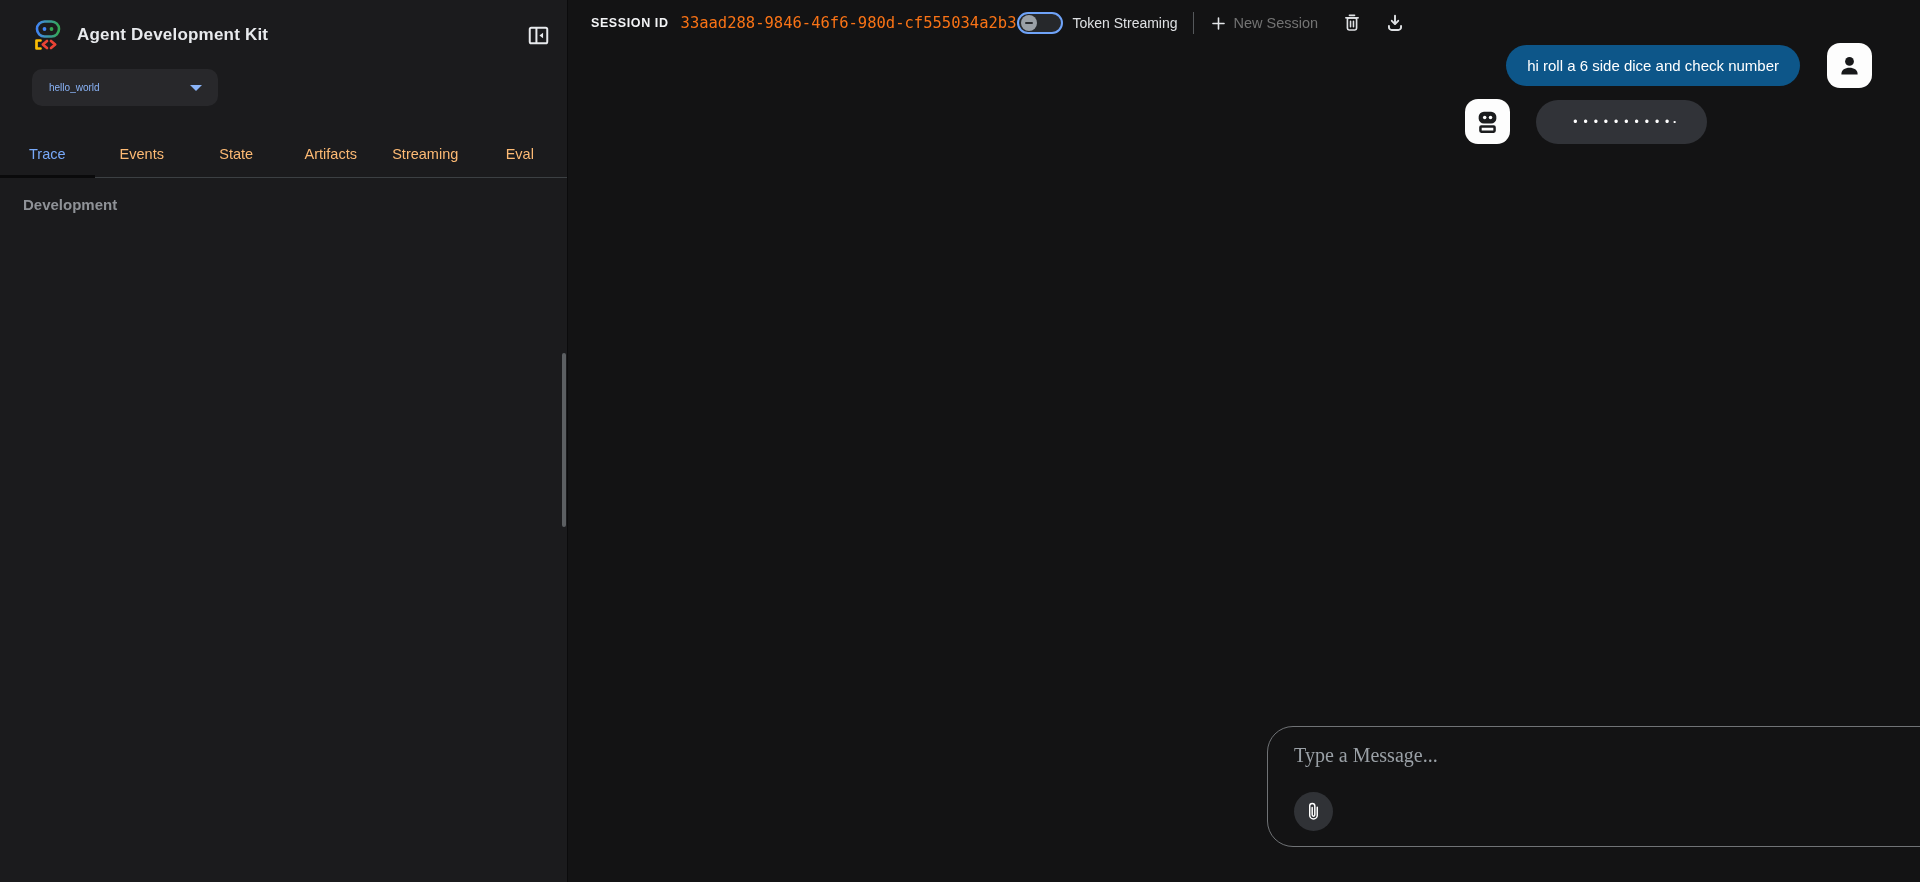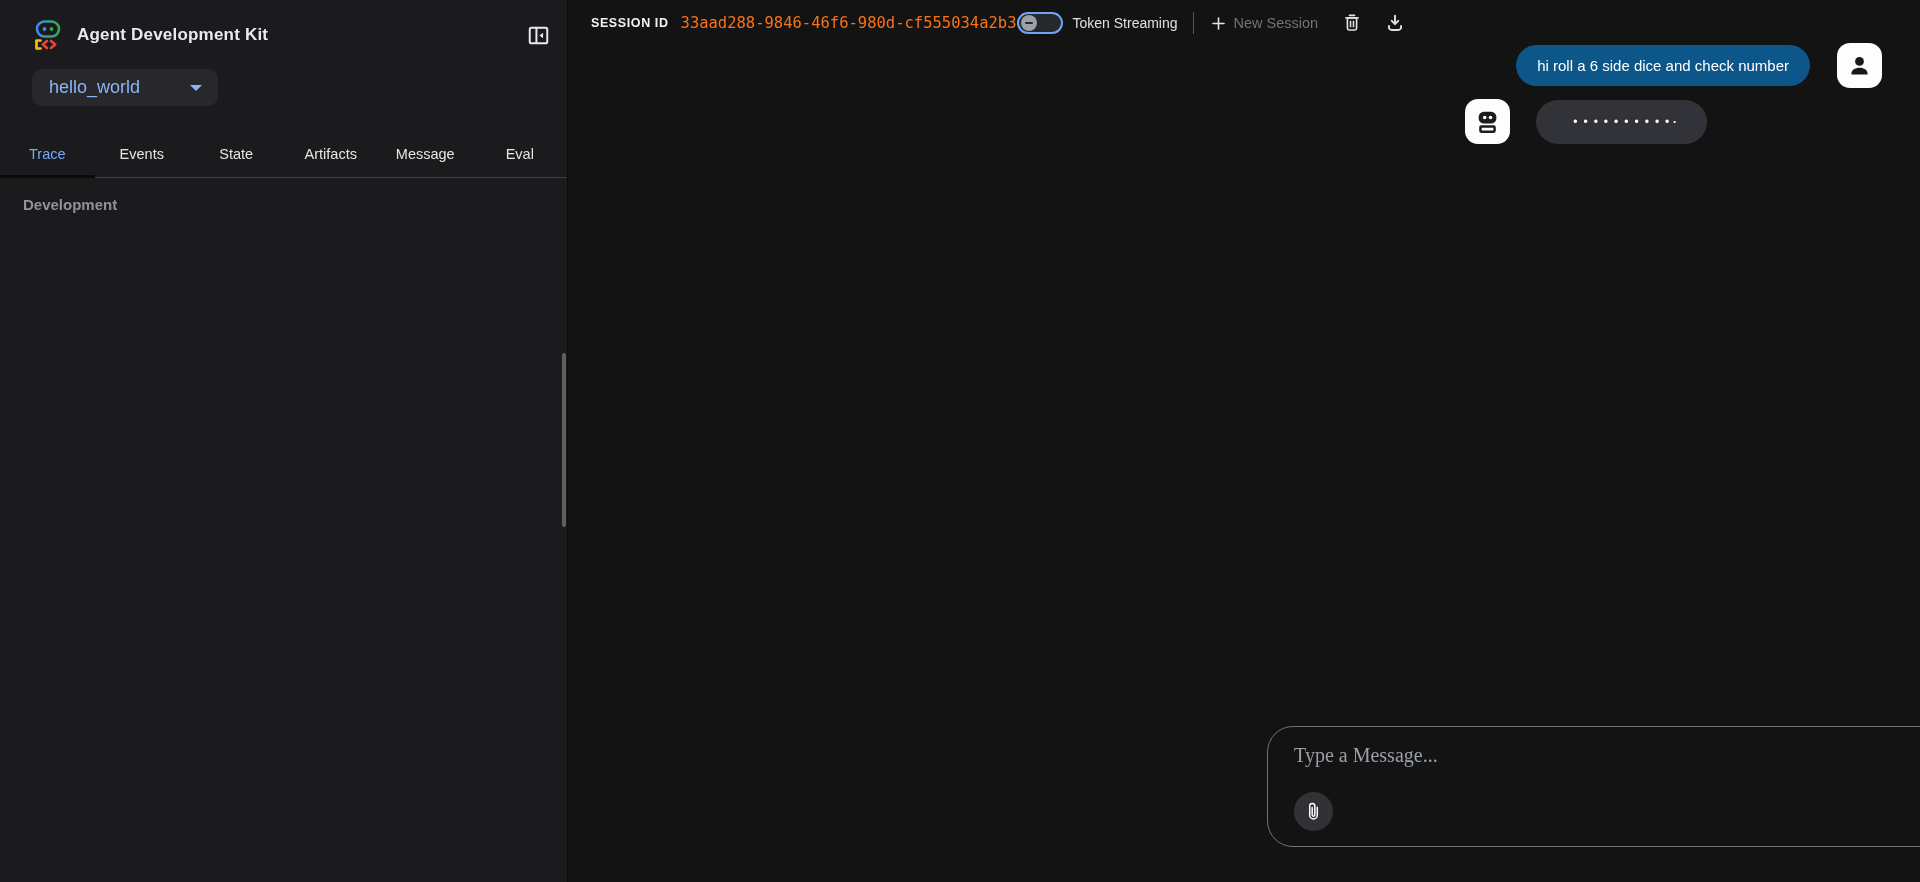--- a/index.html
+++ b/index.html
@@ -11,26 +11,26 @@
   .sidebar { width:568px; height:100%; background:#1b1b1d; position:relative;
              border-right:1px solid #0b0b0c; flex:none; }
   .sb-header { display:flex; align-items:center; margin:16px 14px 0 32px; height:38px;text-align:center; }
   .adk-logo { width:31px; height:32px; margin-right:14px; flex:none; }
   .app-title { font-size:17px; font-weight:700; color:#e8eaed; letter-spacing:.2px; white-space:nowrap; }
   .panel-toggle { margin-left:auto; width:30px; height:30px; display:flex; align-items:center;
                   justify-content:center; cursor:pointer; background:none; border:none; }
   .agent-select { margin:15px 0 0 32px; width:186px; height:37px; background:#28282b;
                   border-radius:10px; display:flex; align-items:center; padding:0 16px 0 17px;
                   cursor:pointer; }
-  .agent-select .val { font-size:18px; color:#8ab4f8; }
+  .agent-select .val { font-size:10px; color:#8ab4f8; }
   .caret { margin-left:auto; width:0; height:0; border-left:6px solid transparent;
            border-right:6px solid transparent; border-top:6px solid #8ab4f8; }
   .tabs { margin-top:25px; height:47px; display:flex; border-bottom:1px solid #3c4043; }
   .tab { flex:1; display:flex; align-items:center; justify-content:center; font-size:14.5px;
-         color:#e5e5e5; position:relative; cursor:pointer; }
+         color:#fdba74; position:relative; cursor:pointer; }
   .tab.active { color:#78a9f9; }
   .tab.active::after { content:""; position:absolute; left:0; right:0; bottom:-1px; height:3px;
                        background:#0a0a0b; }
   .invocations { margin:18px 0 0 23px; font-size:15px; font-weight:700; color:#8f9297; }
   .sb-scrollthumb { position:absolute; right:1px; top:353px; width:4px; height:174px;
                     background:#5c5f62; border-radius:2px; }
 
   
   .main { flex:1; position:relative; background:#131314; display:flex; flex-direction:row; }
   .topbar { height:46px; display:flex; align-items:center; padding:0 18px 0 23px; flex:none; }
@@ -48,21 +48,21 @@
   .new-session { display:flex; align-items:center; gap:6px; color:#737373; font-size:14.5px;
                  cursor:pointer; background:none; border:none; white-space:nowrap; }
   .iconbtn { background:none; border:none; cursor:pointer; display:flex; align-items:center;
              justify-content:center; }
   .trash-btn { margin-left:23px; }
   .dl-btn { margin-left:21px; }
 
   
   .chat { flex:1; position:relative; }
   .row-user { display:flex; justify-content:flex-end; align-items:center; gap:27px;
-              padding-right:38px; margin-top:43px; }
+              padding-right:48px; margin-top:43px; }
   .bubble-user { background:#0d5689; color:#fff; font-size:15px; line-height:19px;
                  padding:11px 21px; border-radius:21px; }
   .avatar { width:45px; height:45px; border-radius:13px; background:#fdfdfd; display:flex;
             align-items:center; justify-content:center; flex:none; }
   .row-bot { display:flex; align-items:center; gap:26px; padding-left:41px; margin-top:11px; }
   .bubble-typing { width:171px; height:44px; background:#313338; border-radius:22px;
                    display:flex; align-items:center; justify-content:center; color:#fff; }
   .dots { font-size:12px; letter-spacing:6px; padding-left:6px; white-space:nowrap; }
   .dots-tail { font-size:8px; color:#fff; margin-left:-2px; }
 
@@ -116,21 +116,21 @@
     <div class="agent-select">
       <span class="val">hello_world</span>
       <span class="caret"></span>
     </div>
 
     <nav class="tabs">
       <div class="tab active">Trace</div>
       <div class="tab">Events</div>
       <div class="tab">State</div>
       <div class="tab">Artifacts</div>
-      <div class="tab">Message</div>
+      <div class="tab">Streaming</div>
       <div class="tab">Eval</div>
     </nav>
 
     <div class="invocations">Development</div>
 
     <div class="sb-scrollthumb"></div>
   </aside>
 
   <main class="main">
 

